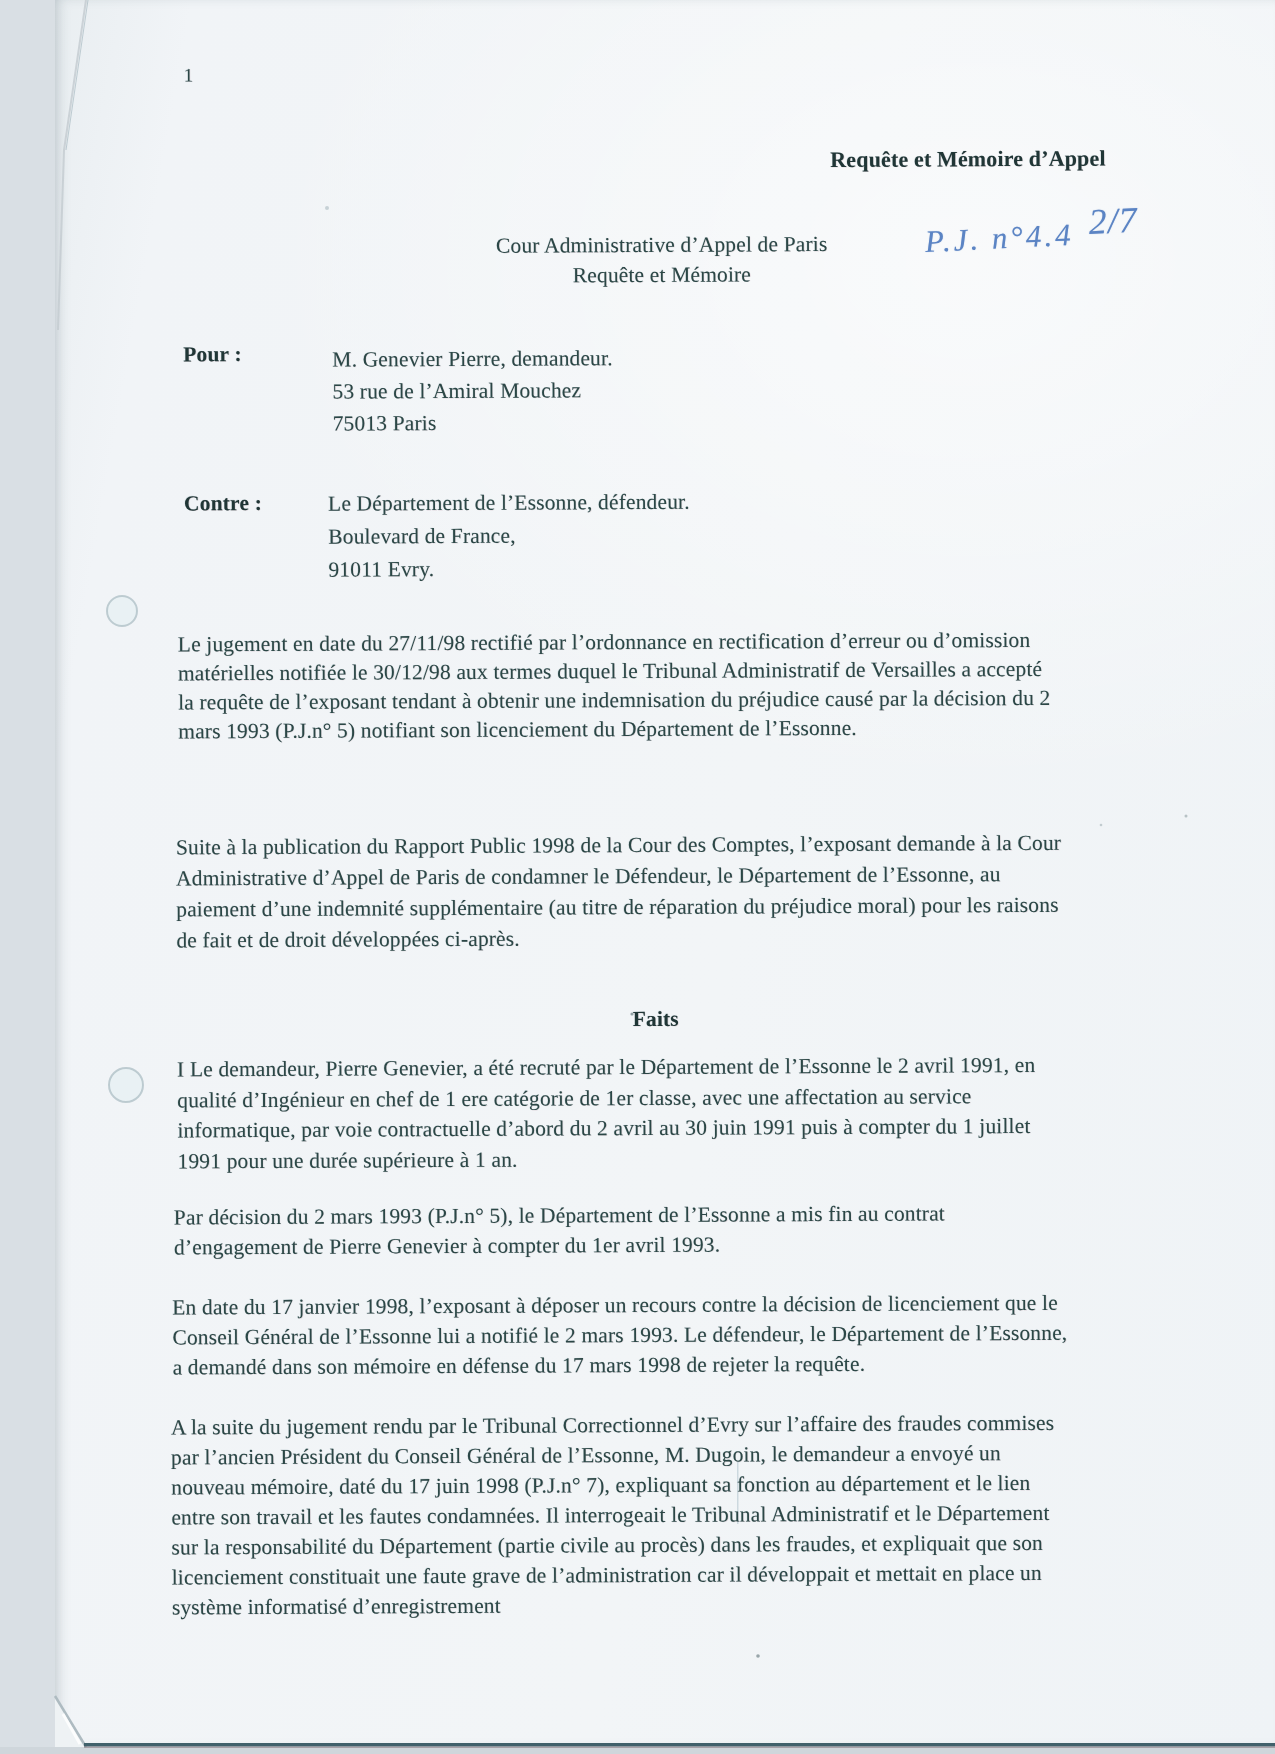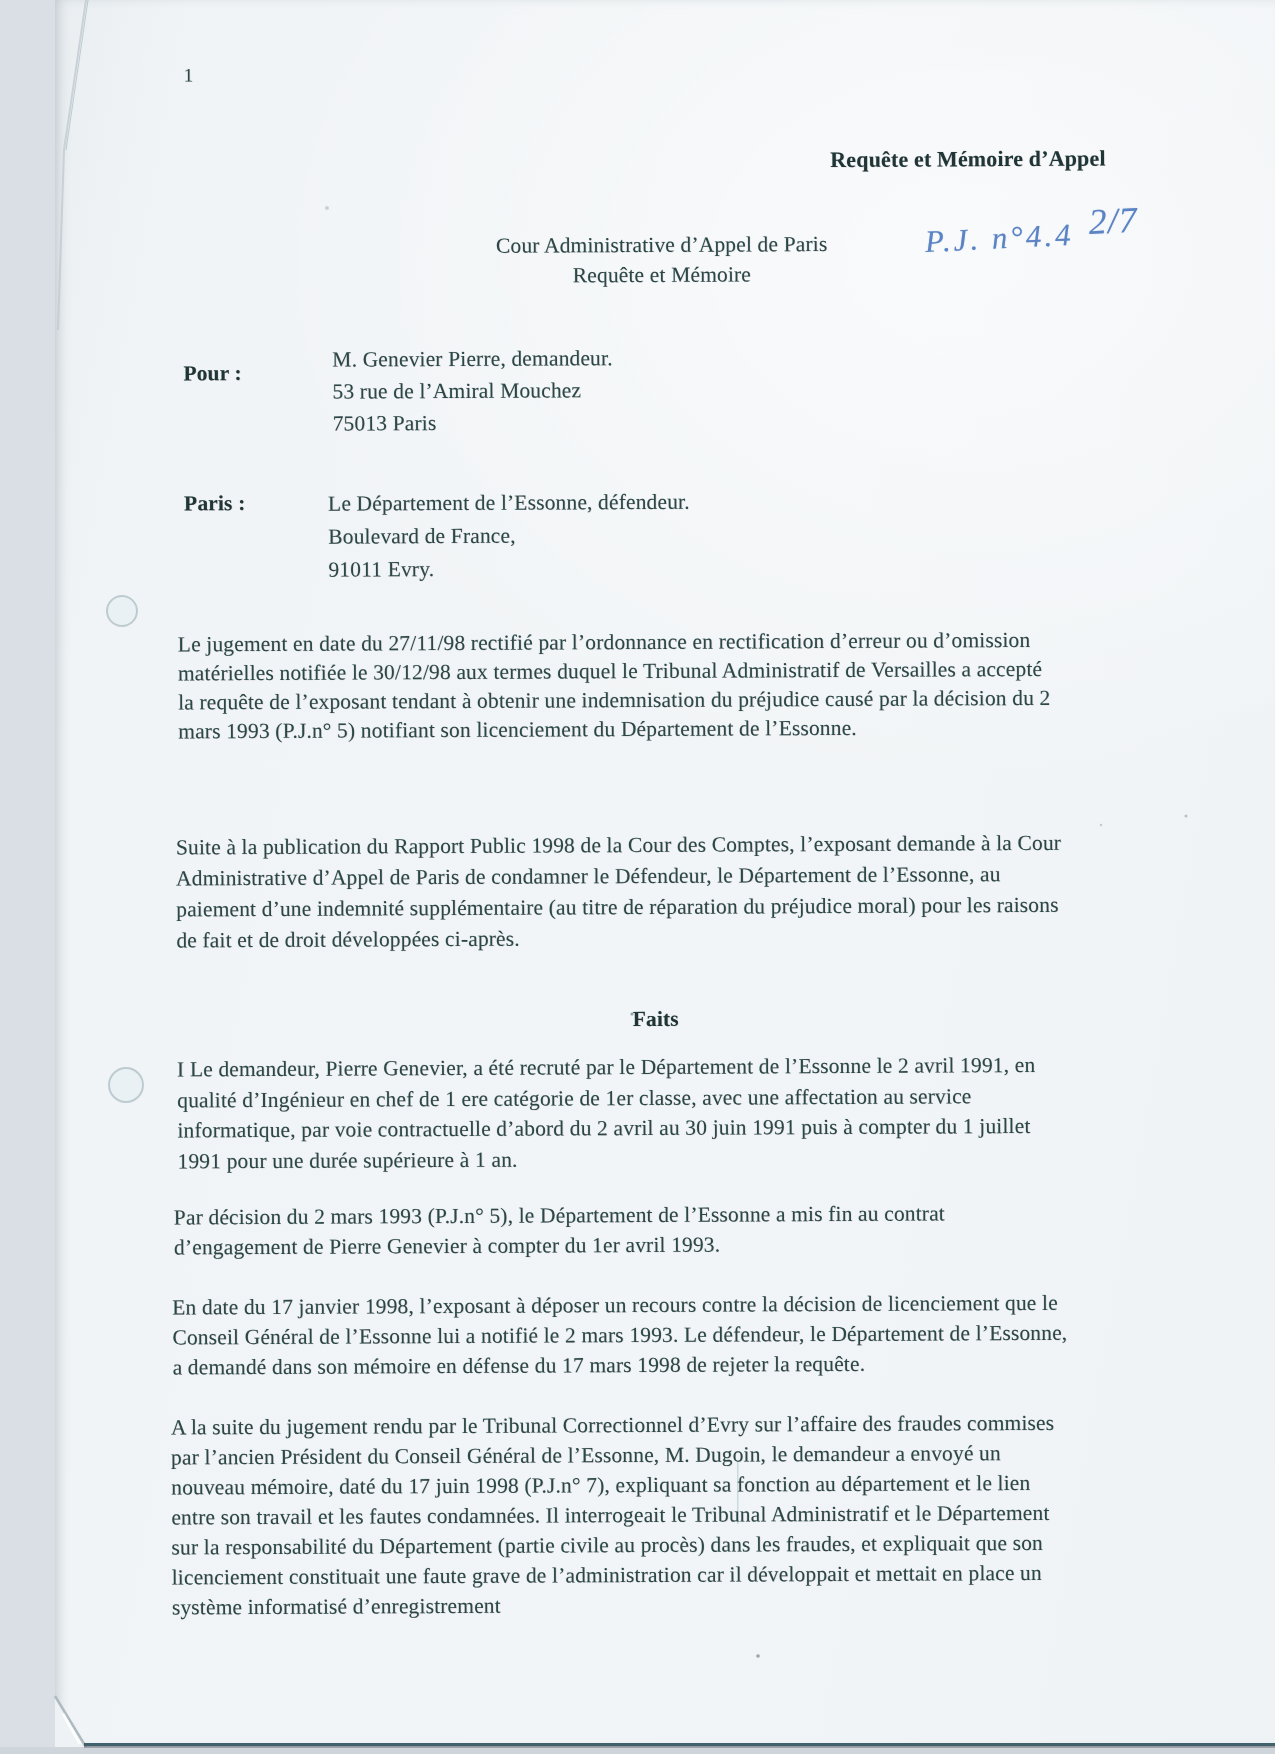--- a/index.html
+++ b/index.html
@@ -85,28 +85,28 @@
 
   <div class="t center" style="left:420px;top:230px;width:490px;">
     <div>Cour Administrative d’Appel de Paris</div>
     <div>Requête et Mémoire</div>
   </div>
 
   <div class="handwriting">
     <span>P.J. n°4.4</span><span class="frac">2/7</span>
   </div>
 
-  <div class="t bold" style="left:186px;top:356px;">Pour :</div>
+  <div class="t bold" style="left:186px;top:337px;">Pour :</div>
   <div class="t" style="left:335px;top:342px;line-height:32px;">
     <div>M. Genevier Pierre, demandeur.</div>
     <div>53 rue de l’Amiral Mouchez</div>
     <div>75013 Paris</div>
   </div>
 
-  <div class="t bold" style="left:186px;top:486px;">Paris :</div>
+  <div class="t bold" style="left:186px;top:486px;">Contre :</div>
   <div class="t" style="left:330px;top:486px;line-height:33px;">
     <div>Le Département de l’Essonne, défendeur.</div>
     <div>Boulevard de France,</div>
     <div>91011 Evry.</div>
   </div>
 
   <div class="t" style="left:179px;top:628px;width:880px;line-height:29px;">Le jugement en date du 27/11/98 rectifié par l’ordonnance en rectification d’erreur ou d’omission matérielles notifiée le 30/12/98 aux termes duquel le Tribunal Administratif de Versailles a accepté la requête de l’exposant tendant à obtenir une indemnisation du préjudice causé par la décision du 2 mars 1993 (P.J.n° 5) notifiant son licenciement du Département de l’Essonne.</div>
 
   <div class="t" style="left:176px;top:830px;width:888px;line-height:31px;">Suite à la publication du Rapport Public 1998 de la Cour des Comptes, l’exposant demande à la Cour Administrative d’Appel de Paris de condamner le Défendeur, le Département de l’Essonne, au paiement d’une indemnité supplémentaire (au titre de réparation du préjudice moral) pour les raisons de fait et de droit développées ci-après.</div>
 

